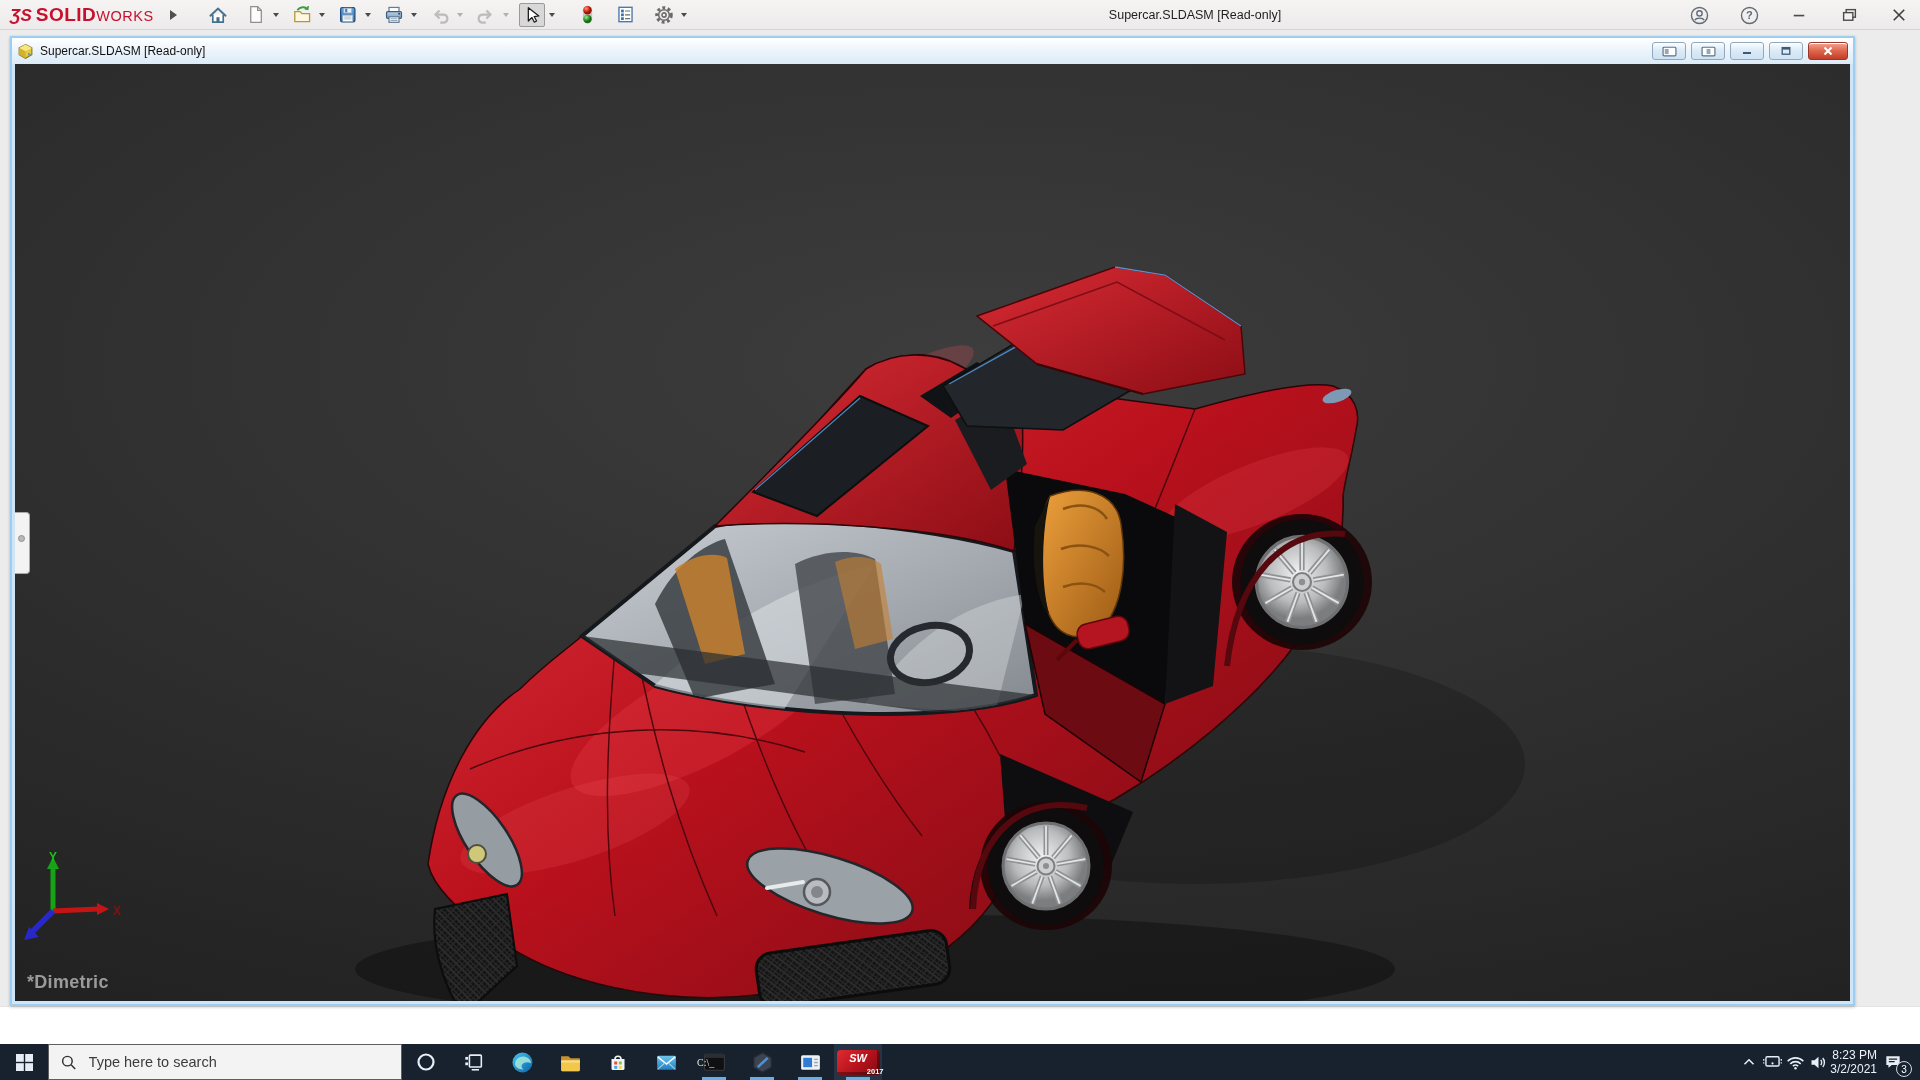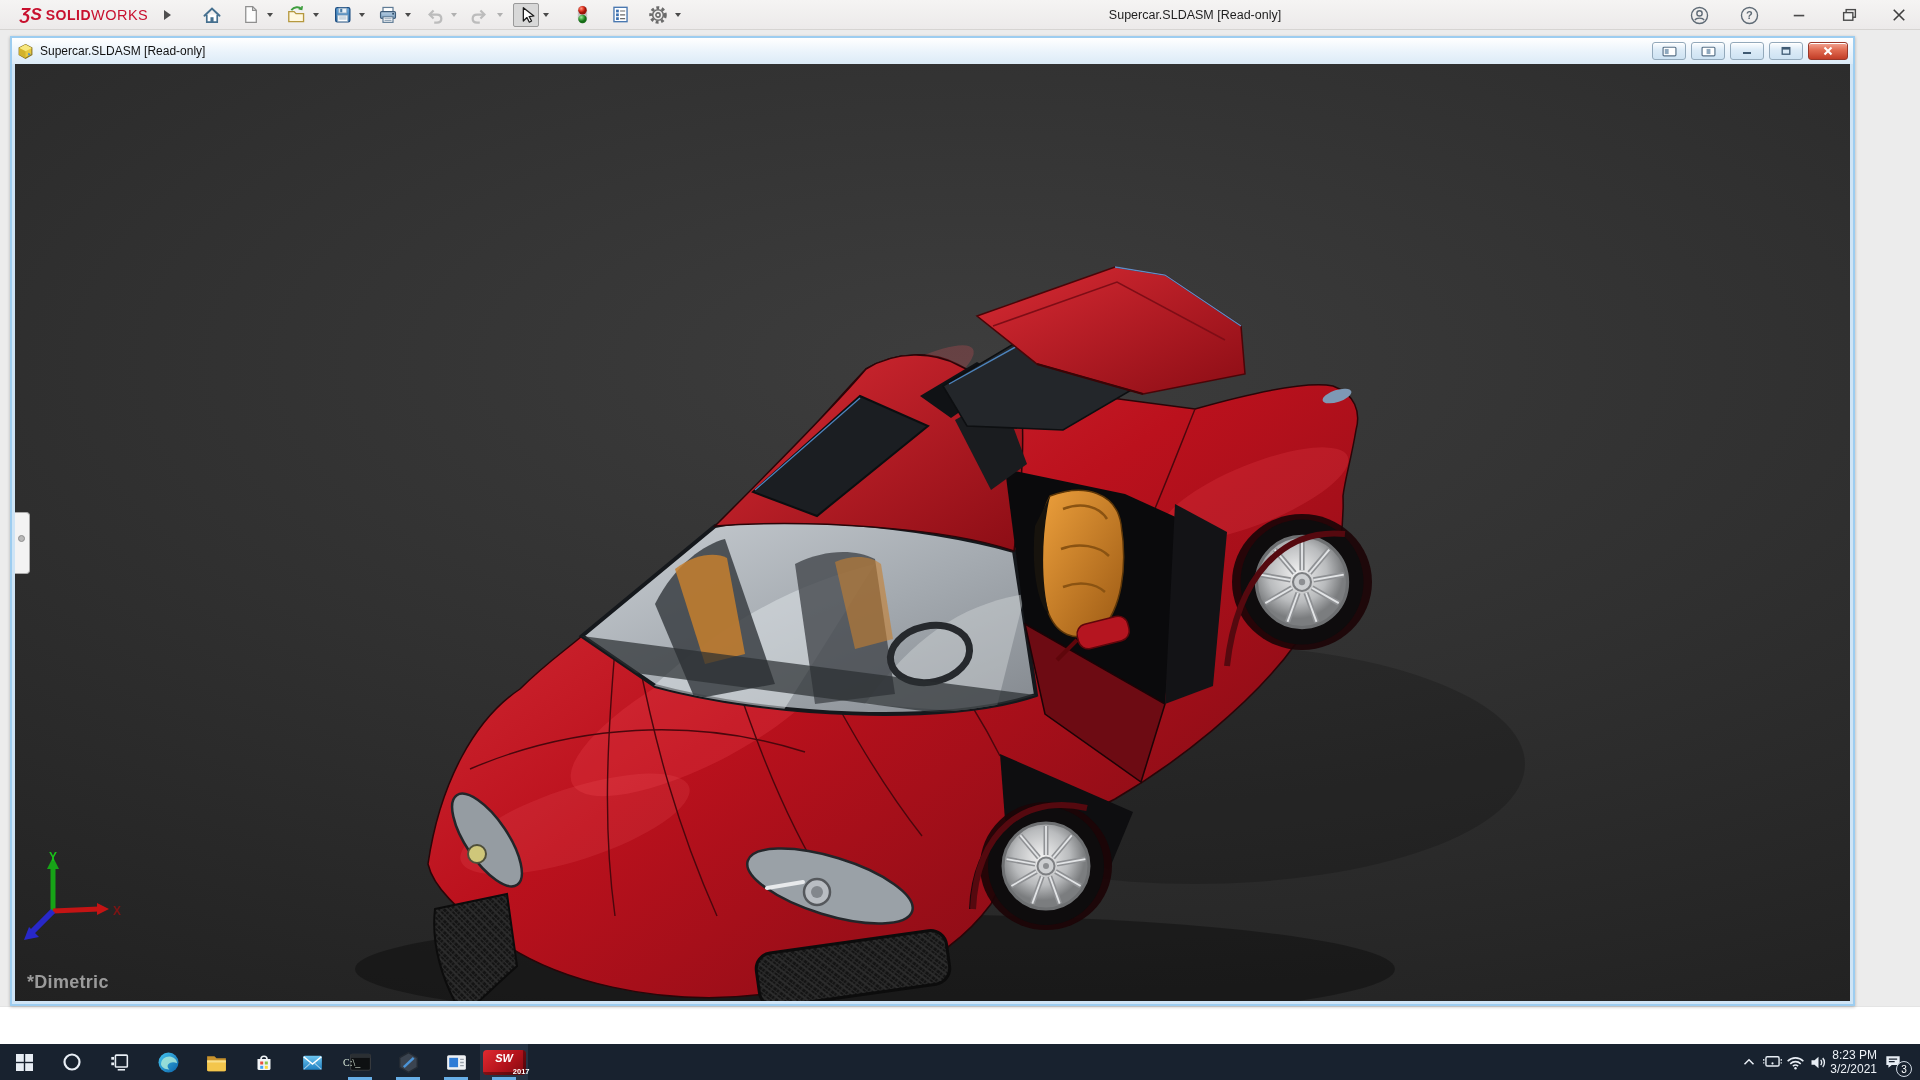--- a/index.html
+++ b/index.html
@@ -2,24 +2,24 @@
 <html><head>
 <meta charset="utf-8">
 <style>
   * { margin:0; padding:0; box-sizing:border-box; }
   html,body { width:1920px; height:1080px; overflow:hidden; font-family:"Liberation Sans", sans-serif; }
   .screen { position:relative; width:1920px; height:1080px; background:#ececec; }
 
   
   .app-titlebar { position:absolute; top:0; left:0; right:0; height:30px;
     background:linear-gradient(#f5f4f3,#eceaea); border-bottom:1px solid #d6d4d2;
-    display:flex; align-items:center; padding-left:20px; z-index:30; }
+    display:flex; align-items:center; padding-left:10px; z-index:30; }
   .brand { display:flex; align-items:baseline; color:#c8102e; margin-right:14px; cursor:default; }
   .brand .glyph { font-weight:bold; font-style:italic; font-size:17px; margin-right:4px; }
-  .brand .bold { font-weight:bold; font-size:14px; letter-spacing:.5px; }
+  .brand .bold { font-weight:bold; font-size:19px; letter-spacing:.5px; }
   .brand .light { font-weight:normal; font-size:14.5px; letter-spacing:.5px; }
   .expand-arrow { width:0; height:0; border:5px solid transparent; border-left:7px solid #4f4f4f; margin:0 22px 0 2px; }
   .toolbar { display:flex; align-items:center; height:100%; }
   .tb-btn { height:24px; min-width:26px; display:flex; align-items:center; justify-content:center;
     border:1px solid transparent; border-radius:2px; margin:0 1px; }
   .tb-btn.pressed { background:#d8d8d8; border-color:#9a9a9a; }
   .tb-dd { width:12px; height:24px; display:flex; align-items:center; justify-content:center; margin-right:6px; }
   .dd-caret { width:0; height:0; border:3.5px solid transparent; border-top:4.5px solid #4a4a4a; margin-top:4px; }
   .tb-gap { width:10px; }
   .app-title { position:absolute; left:1195px; top:0; transform:translateX(-50%); height:30px; line-height:30px;
@@ -505,20 +505,27 @@
 
   <div class="taskbar">
     <div class="tb-start">
       <svg width="17" height="17" viewBox="0 0 17 17">
         <rect x="0" y="0" width="7.8" height="7.8" fill="#e7edf4"></rect>
         <rect x="9.2" y="0" width="7.8" height="7.8" fill="#e7edf4"></rect>
         <rect x="0" y="9.2" width="7.8" height="7.8" fill="#e7edf4"></rect>
         <rect x="9.2" y="9.2" width="7.8" height="7.8" fill="#e7edf4"></rect>
       </svg>
     </div>
+    <div class="tb-search">
+      <svg width="17" height="17" viewBox="0 0 17 17">
+        <circle cx="7" cy="7" r="5.2" fill="none" stroke="#2f2f2f" stroke-width="1.6"></circle>
+        <line x1="11" y1="11" x2="15.5" y2="15.5" stroke="#2f2f2f" stroke-width="1.6"></line>
+      </svg>
+      <input type="text" placeholder="Type here to search" style="">
+    </div>
 
     <div class="tb-cell">
       <svg width="22" height="22" viewBox="0 0 22 22">
         <circle cx="11" cy="11" r="7.5" fill="none" stroke="#e8eef5" stroke-width="2.2"></circle>
       </svg>
     </div>
     <div class="tb-cell">
       <svg width="22" height="22" viewBox="0 0 24 24">
         <rect x="7" y="4.5" width="13" height="13" rx="1" fill="none" stroke="#e8eef5" stroke-width="1.7"></rect>
         <rect x="2.5" y="6.5" width="3" height="3" fill="#e8eef5"></rect>

